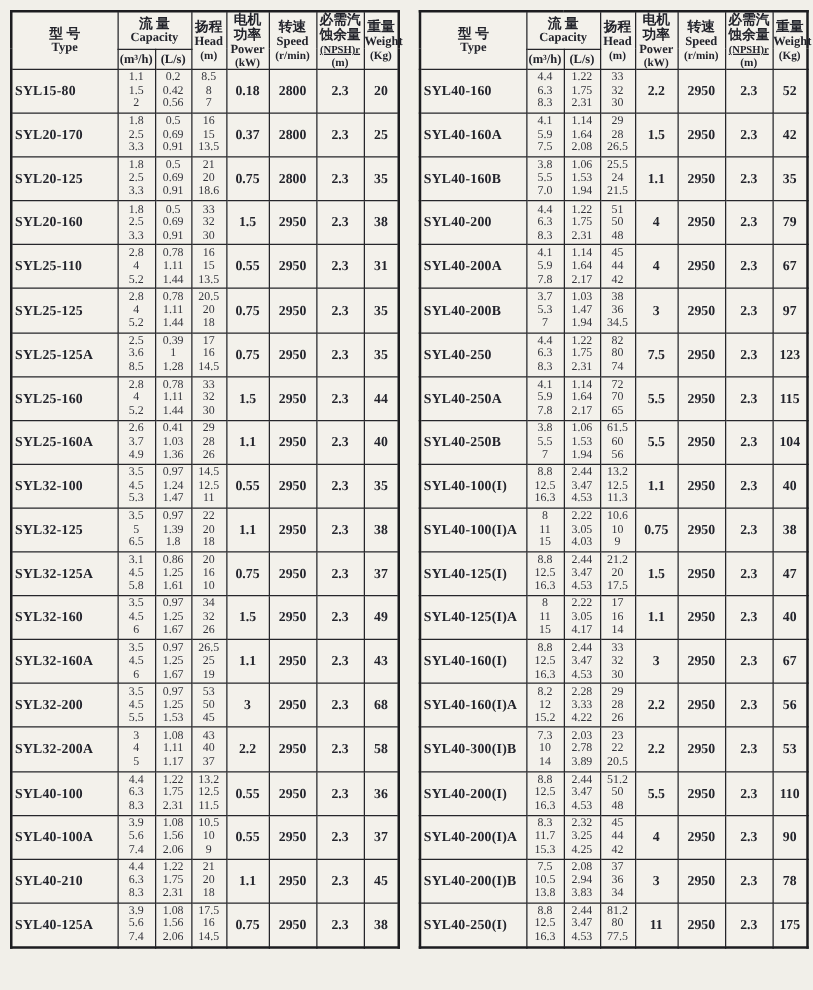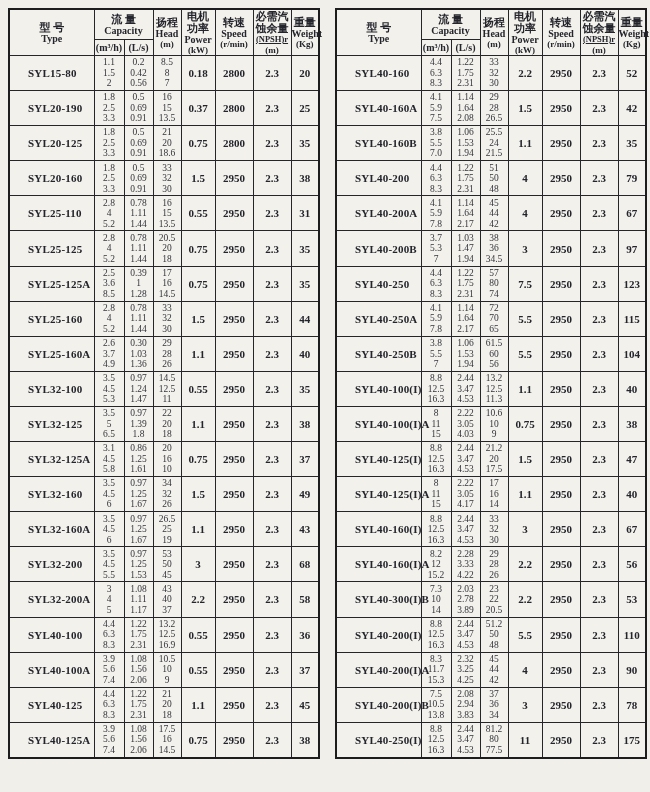--- a/index.html
+++ b/index.html
@@ -34,21 +34,21 @@
   .zh { font-size: 11px; font-weight: bold; line-height: 12px; word-break: break-all; }
   .en { font-size: 10px; font-weight: bold; line-height: 11px; }
   .unit { font-size: 9px; font-weight: bold; line-height: 10px; }
   .hdr-main { height: 30px; }
   .hdr-sub  { height: 16px; }
   .hdr-sub th { font-size: 10px; font-weight: bold; }
   th.col-npsh .en { font-size: 8.5px; text-decoration: underline; }
   th.col-power .zh, th.col-npsh .zh { padding: 0 1px; }
   td.c-type {
     text-align: left;
-    padding-left: 18px;
+    padding-left: 2px;
     font-weight: bold;
     font-size: 11px;
     letter-spacing: 0.2px;
     white-space: nowrap;
   }
   td.c-num { font-size: 9.5px; color: #33343c; }
   td.c-num div { line-height: 10.5px; }
   td.c-single { font-size: 11px; font-weight: bold; }
   tbody tr { height: 35px; }
 </style>
@@ -127,21 +127,21 @@
             <div>8</div>
             <div>7</div>
           </td>
     <td class="c-single">0.18</td>
     <td class="c-single">2800</td>
     <td class="c-single">2.3</td>
     <td class="c-single">20</td>
   </tr>
 
   <tr class="data-row">
-    <td class="c-type">SYL20-190</td>
+    <td class="c-type">SYL20-170</td>
     <td class="c-num">
             <div>1.8</div>
             <div>2.5</div>
             <div>3.3</div>
           </td>
     <td class="c-num">
             <div>0.5</div>
             <div>0.69</div>
             <div>0.91</div>
           </td>
@@ -295,21 +295,21 @@
   </tr>
 
   <tr class="data-row">
     <td class="c-type">SYL25-160A</td>
     <td class="c-num">
             <div>2.6</div>
             <div>3.7</div>
             <div>4.9</div>
           </td>
     <td class="c-num">
-            <div>0.30</div>
+            <div>0.41</div>
             <div>1.03</div>
             <div>1.36</div>
           </td>
     <td class="c-num">
             <div>29</div>
             <div>28</div>
             <div>26</div>
           </td>
     <td class="c-single">1.1</td>
     <td class="c-single">2950</td>
@@ -486,21 +486,21 @@
             <div>8.3</div>
           </td>
     <td class="c-num">
             <div>1.22</div>
             <div>1.75</div>
             <div>2.31</div>
           </td>
     <td class="c-num">
             <div>13.2</div>
             <div>12.5</div>
-            <div>16.9</div>
+            <div>11.5</div>
           </td>
     <td class="c-single">0.55</td>
     <td class="c-single">2950</td>
     <td class="c-single">2.3</td>
     <td class="c-single">36</td>
   </tr>
 
   <tr class="data-row">
     <td class="c-type">SYL40-100A</td>
     <td class="c-num">
@@ -518,21 +518,21 @@
             <div>10</div>
             <div>9</div>
           </td>
     <td class="c-single">0.55</td>
     <td class="c-single">2950</td>
     <td class="c-single">2.3</td>
     <td class="c-single">37</td>
   </tr>
 
   <tr class="data-row">
-    <td class="c-type">SYL40-125</td>
+    <td class="c-type">SYL40-210</td>
     <td class="c-num">
             <div>4.4</div>
             <div>6.3</div>
             <div>8.3</div>
           </td>
     <td class="c-num">
             <div>1.22</div>
             <div>1.75</div>
             <div>2.31</div>
           </td>
@@ -769,21 +769,21 @@
             <div>4.4</div>
             <div>6.3</div>
             <div>8.3</div>
           </td>
     <td class="c-num">
             <div>1.22</div>
             <div>1.75</div>
             <div>2.31</div>
           </td>
     <td class="c-num">
-            <div>57</div>
+            <div>82</div>
             <div>80</div>
             <div>74</div>
           </td>
     <td class="c-single">7.5</td>
     <td class="c-single">2950</td>
     <td class="c-single">2.3</td>
     <td class="c-single">123</td>
   </tr>
 
   <tr class="data-row">

